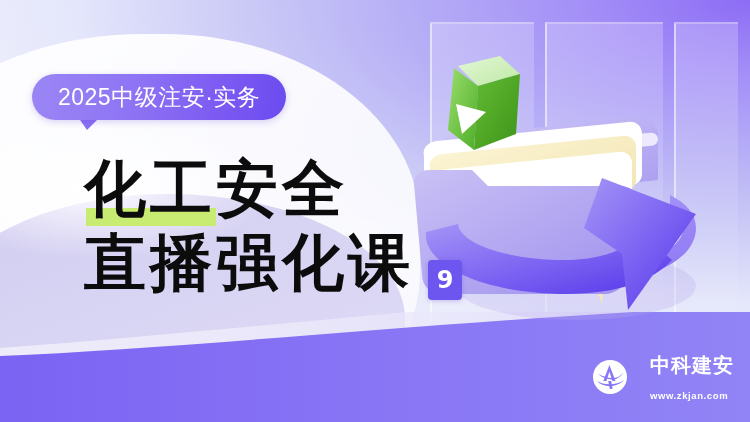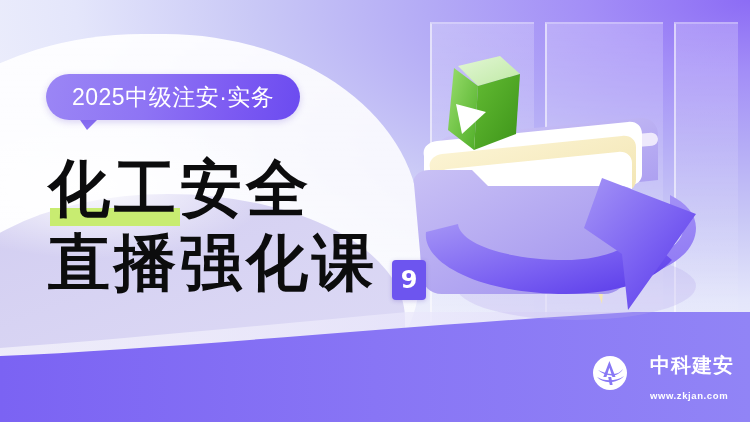--- a/index.html
+++ b/index.html
@@ -58,21 +58,21 @@
   .panel.p1 { left:0;    width:104px; height:300px; }
   .panel.p2 { left:115px; width:118px; height:312px; }
   .panel.p3 { left:244px; width:64px;  height:290px; }
 
   
   .bottom-band { position:absolute; left:0; bottom:0; width:750px; height:110px; }
   .bottom-band svg { display:block; width:750px; height:110px; }
 
   
   .badge-pill {
-    position:absolute; left:46px; top:74px;
+    position:absolute; left:32px; top:74px;
     height:46px; padding:14px 26px;
     display:flex; align-items:center;
     border-radius:24px;
     background:linear-gradient(100deg, #9b86f5 0%, #8e74f4 40%, #7d5bf2 72%, #6b4bf0 100%);
     box-shadow:0 2px 7px rgba(92,60,200,.22);
     z-index:6;
   }
   .badge-pill span {
     color:#ffffff;
     font-size:23px;
@@ -93,20 +93,21 @@
   .headline { position:absolute; left:48px; top:152px; z-index:7; }
   .line {
     position:relative;
     font-size:62px;
     line-height:74px;
     font-weight:700;
     color:#0c0c0d;
     letter-spacing:4px;
     white-space:nowrap;
     font-family:"DejaVu Sans","Liberation Sans",sans-serif;
+    margin-left:36px;
   }
   .line.l2 { display:flex; align-items:flex-end; }
   .hl-green {
     position:absolute;
     left:2px; top:56px;
     width:130px; height:18px;
     background:#c8ec71;
     z-index:-1;
   }
   .num-badge {
@@ -122,21 +123,21 @@
     box-shadow:0 1px 4px rgba(70,45,180,.25);
   }
 
   
   .illo { position:absolute; left:396px; top:18px; width:354px; height:330px; z-index:4; }
   .illo svg { display:block; width:354px; height:330px; }
 
   
   .logo {
     position:absolute; right:16px; bottom:22px;
-    display:flex; align-items:flex-start; gap:22px;
+    display:flex; align-items:center; gap:22px;
     z-index:9;
   }
   .logo-mark { width:36px; height:36px; flex:0 0 36px; }
   .logo-mark svg { display:block; width:36px; height:36px; }
   .logo-text { display:flex; flex-direction:column; line-height:1; }
   .logo-cn {
     color:#ffffff; font-size:20px; font-weight:700; letter-spacing:1px;
     font-family:"DejaVu Sans","Liberation Sans",sans-serif;
   }
   .logo-url {

